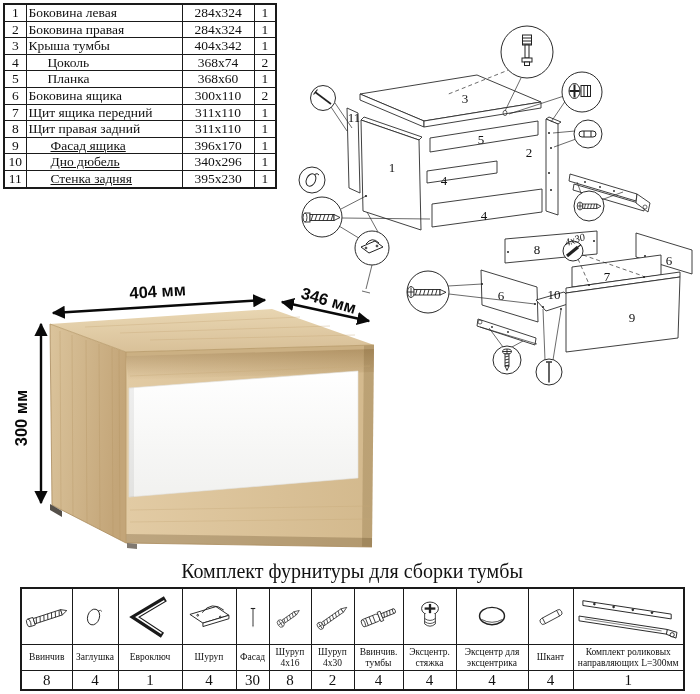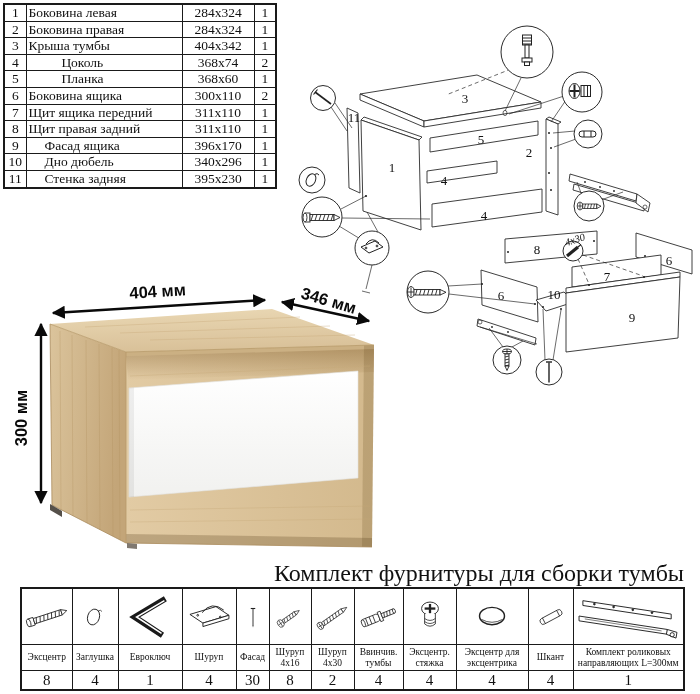--- a/index.html
+++ b/index.html
@@ -5,30 +5,30 @@
   html,body{margin:0;padding:0;background:#fff;}
   body{width:700px;height:694px;position:relative;overflow:hidden;
        font-family:"Liberation Serif","DejaVu Serif",serif;color:#111;}
 
   
   .parts-table{position:absolute;left:3px;top:3px;border-collapse:collapse;
                border:2px solid #1a1a1a;}
   .parts-table td{border:1px solid #1a1a1a;font-size:13.5px;line-height:1;
                   height:15.6px;padding:0 2px;white-space:nowrap;}
   .parts-table td.c{text-align:center;}
-  .parts-table td.ind1{padding-left:18px;}
-  .parts-table td.ind2{padding-left:35px;}
+  .parts-table td.ind1{padding-left:24px;text-decoration:underline;}
+  .parts-table td.ind2{padding-left:21px;}
 
   
   .diagram-svg{position:absolute;left:285px;top:0;width:415px;height:462px;}
   .product-svg{position:absolute;left:0;top:268px;width:380px;height:292px;}
 
   
-  .hw-title{position:absolute;left:20px;top:560px;width:664px;text-align:right;
-            font-size:24px;line-height:1.1;}
+  .hw-title{position:absolute;left:20px;top:560px;width:664px;text-align:center;
+            font-size:20px;line-height:1.1;}
   .hw-table{position:absolute;left:20px;top:587px;border-collapse:collapse;
             table-layout:fixed;border:2px solid #1a1a1a;}
   .hw-table td{border:1px solid #1a1a1a;text-align:center;vertical-align:middle;
                padding:0;overflow:hidden;}
   .hw-icon-row td{height:55px;}
   .hw-name-row td{height:25px;font-size:9.5px;line-height:1.08;padding:0 1px;}
   .hw-qty-row td{height:18px;font-size:15px;line-height:1;}
   .hw-icon-row svg{display:block;margin:0 auto;}
 
   
@@ -601,21 +601,21 @@
             <circle cx="60" cy="17.5" r=".9" fill="#222"></circle>
             <circle cx="80" cy="20.5" r=".9" fill="#222"></circle>
         <polygon points="4,24 96,38 96,43 4,29" fill="#fff" stroke-width="1"></polygon>
         <polygon points="96,38 106,41 105,47 95,43" fill="#fff" stroke-width="1"></polygon>
         <circle cx="101" cy="43.5" r="2.2" fill="#fff" stroke-width="1"></circle>
         <line x1="10" y1="27" x2="90" y2="39.5" stroke-width=".6"></line>
       </svg>
     </td>
   </tr>
   <tr class="hw-name-row">
-    <td>Эксцентр</td>
+    <td>Ввинчив</td>
     <td>Заглушка</td>
     <td>Евроключ</td>
     <td>Шуруп</td>
     <td>Фасад</td>
     <td>Шуруп 4x16</td>
     <td>Шуруп 4x30</td>
     <td>Ввинчив. тумбы</td>
     <td>Эксцентр. стяжка</td>
     <td>Эксцентр для эксцентрика</td>
     <td>Шкант</td>

